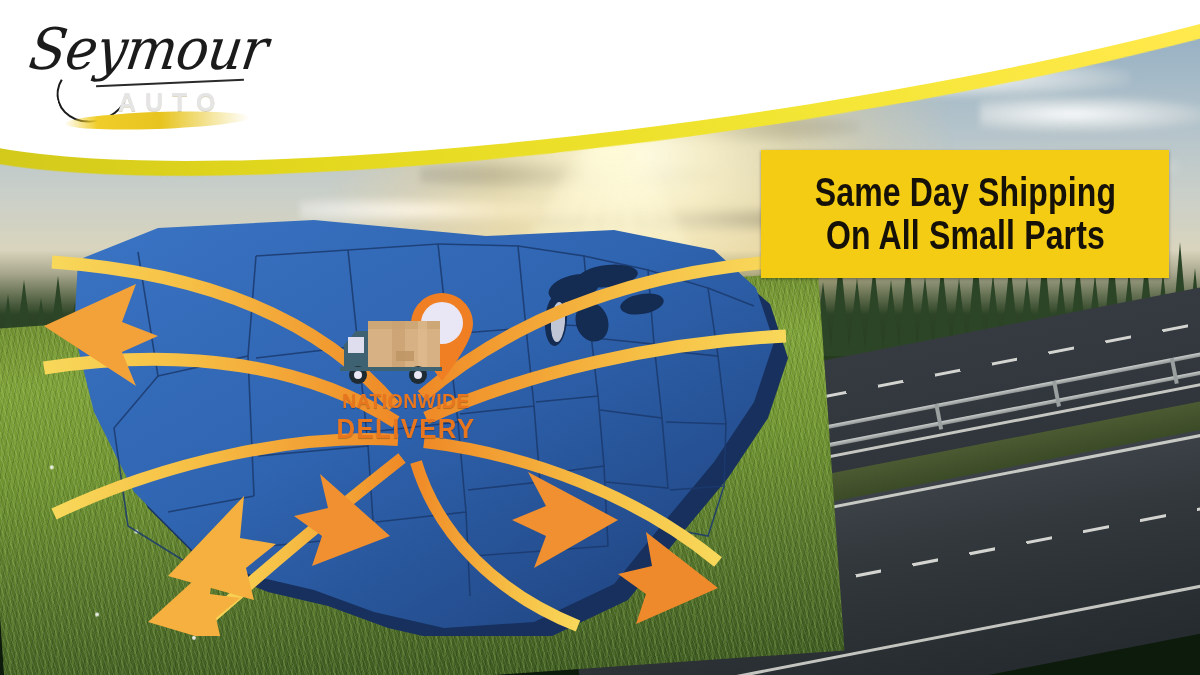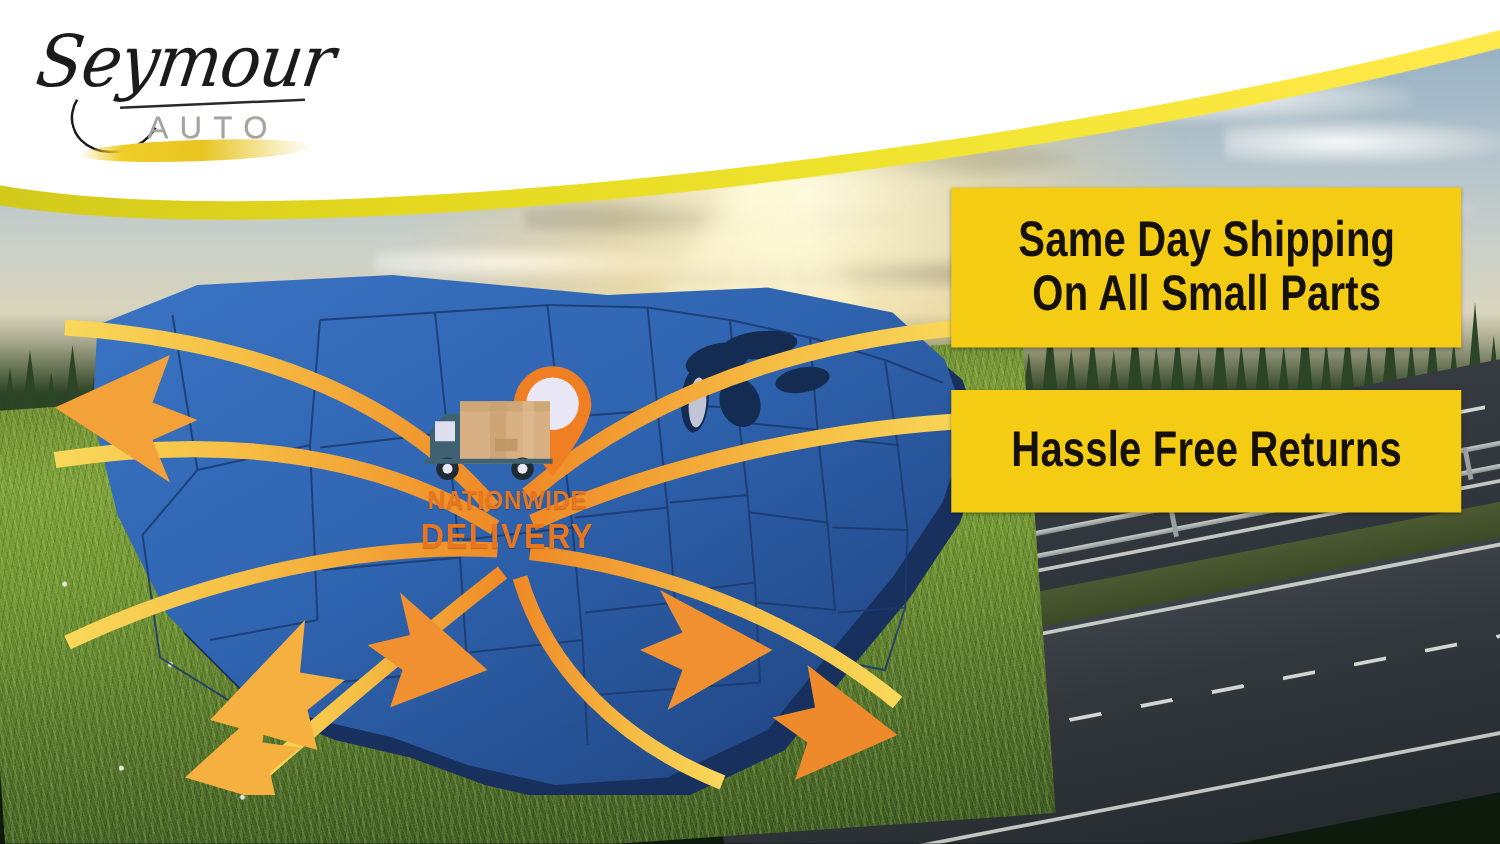--- a/index.html
+++ b/index.html
@@ -135,22 +135,22 @@
     font-size:54px; letter-spacing:-1px; color:#1b1b1b;
     transform:skewX(-8deg) scaleY(1.06);
   }
   .logo-underline {
     position:absolute; left:70px; top:66px; width:148px; height:2px;
     background:#2a2a2a; transform:rotate(-2.5deg);
   }
   .logo-auto {
     position:absolute; left:92px; top:72px;
     font-family:"Liberation Sans", sans-serif;
-    font-weight:400; font-size:25px; letter-spacing:9px;
-    color:#a3a3a3;
+    font-weight:700; font-size:25px; letter-spacing:9px;
+    color:#e5e5e5;
     text-shadow:0 1px 0 rgba(120,95,0,.25);
   }
   .logo-swoosh {
     position:absolute; left:38px; top:96px; width:186px; height:17px;
     background:linear-gradient(to right, rgba(240,205,40,0) 0%, #f0cd28 18%, #e7c41f 52%, rgba(232,198,35,.25) 88%, rgba(232,198,35,0) 100%);
     border-radius:50%/50%;
     transform:rotate(-2deg);
   }
   .logo-loop {
     position:absolute; left:30px; top:44px; width:74px; height:62px;
@@ -471,18 +471,15 @@
     </svg>
     <div class="nd-line nd-l1">NATIONWIDE</div>
     <div class="nd-line nd-l2">DELIVERY</div>
   </div>
 
   <div class="callout" id="callout-1">
     <div class="line">Same Day Shipping</div>
     <div class="line">On All Small Parts</div>
   </div>
 
-  <div class="callout" id="callout-2">
-    <div class="line">Hassle Free Returns</div>
-  </div>
 
 
 </div>
 
 </body></html>

